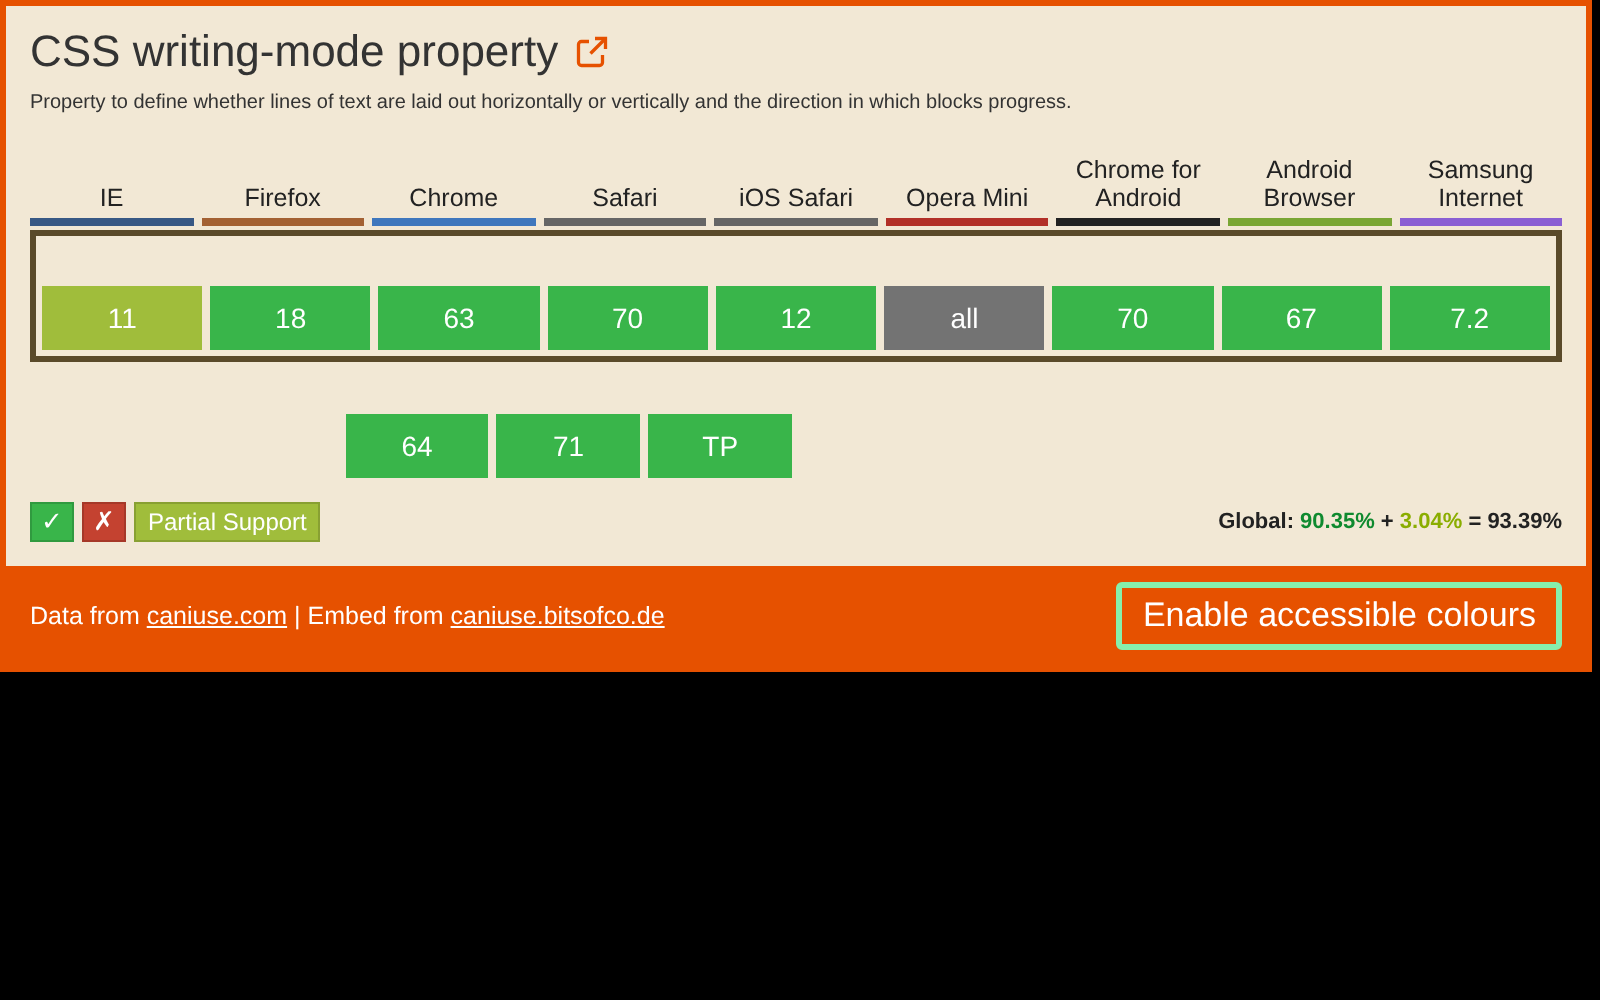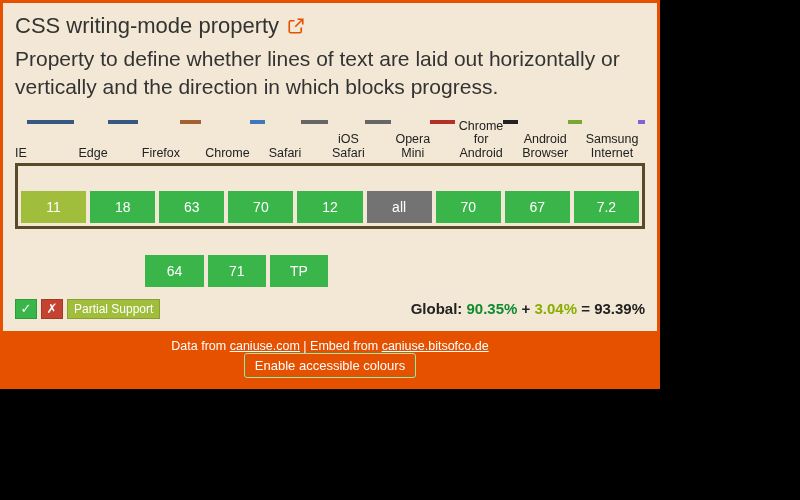--- a/index.html
+++ b/index.html
@@ -6,31 +6,31 @@
   body {
     width: 800px; height: 500px;
     background: #000;
     font-family: "Segoe UI", Arial, sans-serif;
     font-size: 14px;
     color: #333;
   }
   .widget {
     background: #f2e8d5;
     border: 3px solid #e65100;
-    width: 660px;
+    width: 796px;
   }
   .inner { padding: 10px 12px 2px 12px; }
   .title-row { display: flex; align-items: center; gap: 8px; margin-bottom: 6px; }
   .title {
     font-size: 22px; font-weight: 400; color: #333;
   }
   .ext-icon { color: #e65100; display: inline-flex; }
-  .desc { font-size: 21px; color: #333; margin-bottom: 18px; line-height: 1.35; }
+  .desc { font-size: 10px; color: #333; margin-bottom: 18px; line-height: 1.35; }
   .browsers { display: flex; gap: 4px; }
-  .bcol { flex: 1; display: flex; flex-direction: row; align-items: stretch; justify-content: center; }
+  .bcol { flex: 1; display: flex; flex-direction: column; align-items: stretch; justify-content: center; }
   .bname {
     text-align: center; font-size: 12.5px; color: #222;
     min-height: 32px; display: flex; align-items: flex-end; justify-content: center;
     padding-bottom: 2px; line-height: 1.1;
   }
   .bar { height: 4px; width: 100%; margin-bottom: 2px; }
   .row1 { display: flex; gap: 4px; border: 3px solid #5a4a2a; padding: 3px; margin-bottom: 4px; }
   .row2 { display: flex; gap: 4px; padding: 0 6px; align-items: center; }
   .cell {
     flex: 1; height: 32px;
@@ -46,34 +46,33 @@
     margin: 12px 0 10px 0;
   }
   .legend { display: flex; gap: 4px; align-items: center; }
   .lg-box {
     height: 20px; display: flex; align-items: center; justify-content: center;
     color: #fff; font-size: 13px; padding: 0 6px; border: 1px solid rgba(0,0,0,0.15);
   }
   .lg-check { background: #39b54a; width: 22px; }
   .lg-x     { background: #c44230; width: 22px; }
   .lg-partial { background: #a0bd3b; font-size: 12px; }
-  .global { font-size: 15px; font-weight: 700; color: #222; }
+  .global { font-size: 11px; font-weight: 700; color: #222; }
   .g-sup { color: #0f8a2f; }
   .g-par { color: #8aad00; }
   .footer {
     background: #e65100; color: #fff;
     padding: 8px 12px;
     display: flex; align-items: center; justify-content: space-between;
     font-size: 12.5px;
-    flex-direction: column;
   }
   .footer a { color: #fff; text-decoration: underline; }
   .acc-btn {
-    border: 1px solid #86efac; background: transparent; color: #fff;
-    padding: 4px 10px; border-radius: 3px; font-size: 13px; cursor: pointer;
+    border: 3px solid #86efac; background: transparent; color: #fff;
+    padding: 4px 10px; border-radius: 3px; font-size: 17px; cursor: pointer;
     font-family: inherit;
   }
 </style>
 </head>
 <body>
 
 <div class="widget">
   <div class="inner">
 
     <div class="title-row">
@@ -85,24 +84,20 @@
             <path d="M19 14v5a2 2 0 0 1-2 2H5a2 2 0 0 1-2-2V7a2 2 0 0 1 2-2h5"></path>
         </svg>
       </a>
     </div>
 
     <p class="desc">Property to define whether lines of text are laid out horizontally or vertically and the direction in which blocks progress.</p>
 
     <div class="browsers" id="browser-headers">
         <div class="bcol">
           <div class="bname">IE</div>
-          <div class="bar" style="background: rgb(56, 88, 132);"></div>
-        </div>
-        <div class="bcol">
-          <div class="bname">Edge</div>
           <div class="bar" style="background: rgb(56, 88, 132);"></div>
         </div>
         <div class="bcol">
           <div class="bname">Firefox</div>
           <div class="bar" style="background: rgb(163, 97, 51);"></div>
         </div>
         <div class="bcol">
           <div class="bname">Chrome</div>
           <div class="bar" style="background: rgb(63, 119, 189);"></div>
         </div>

